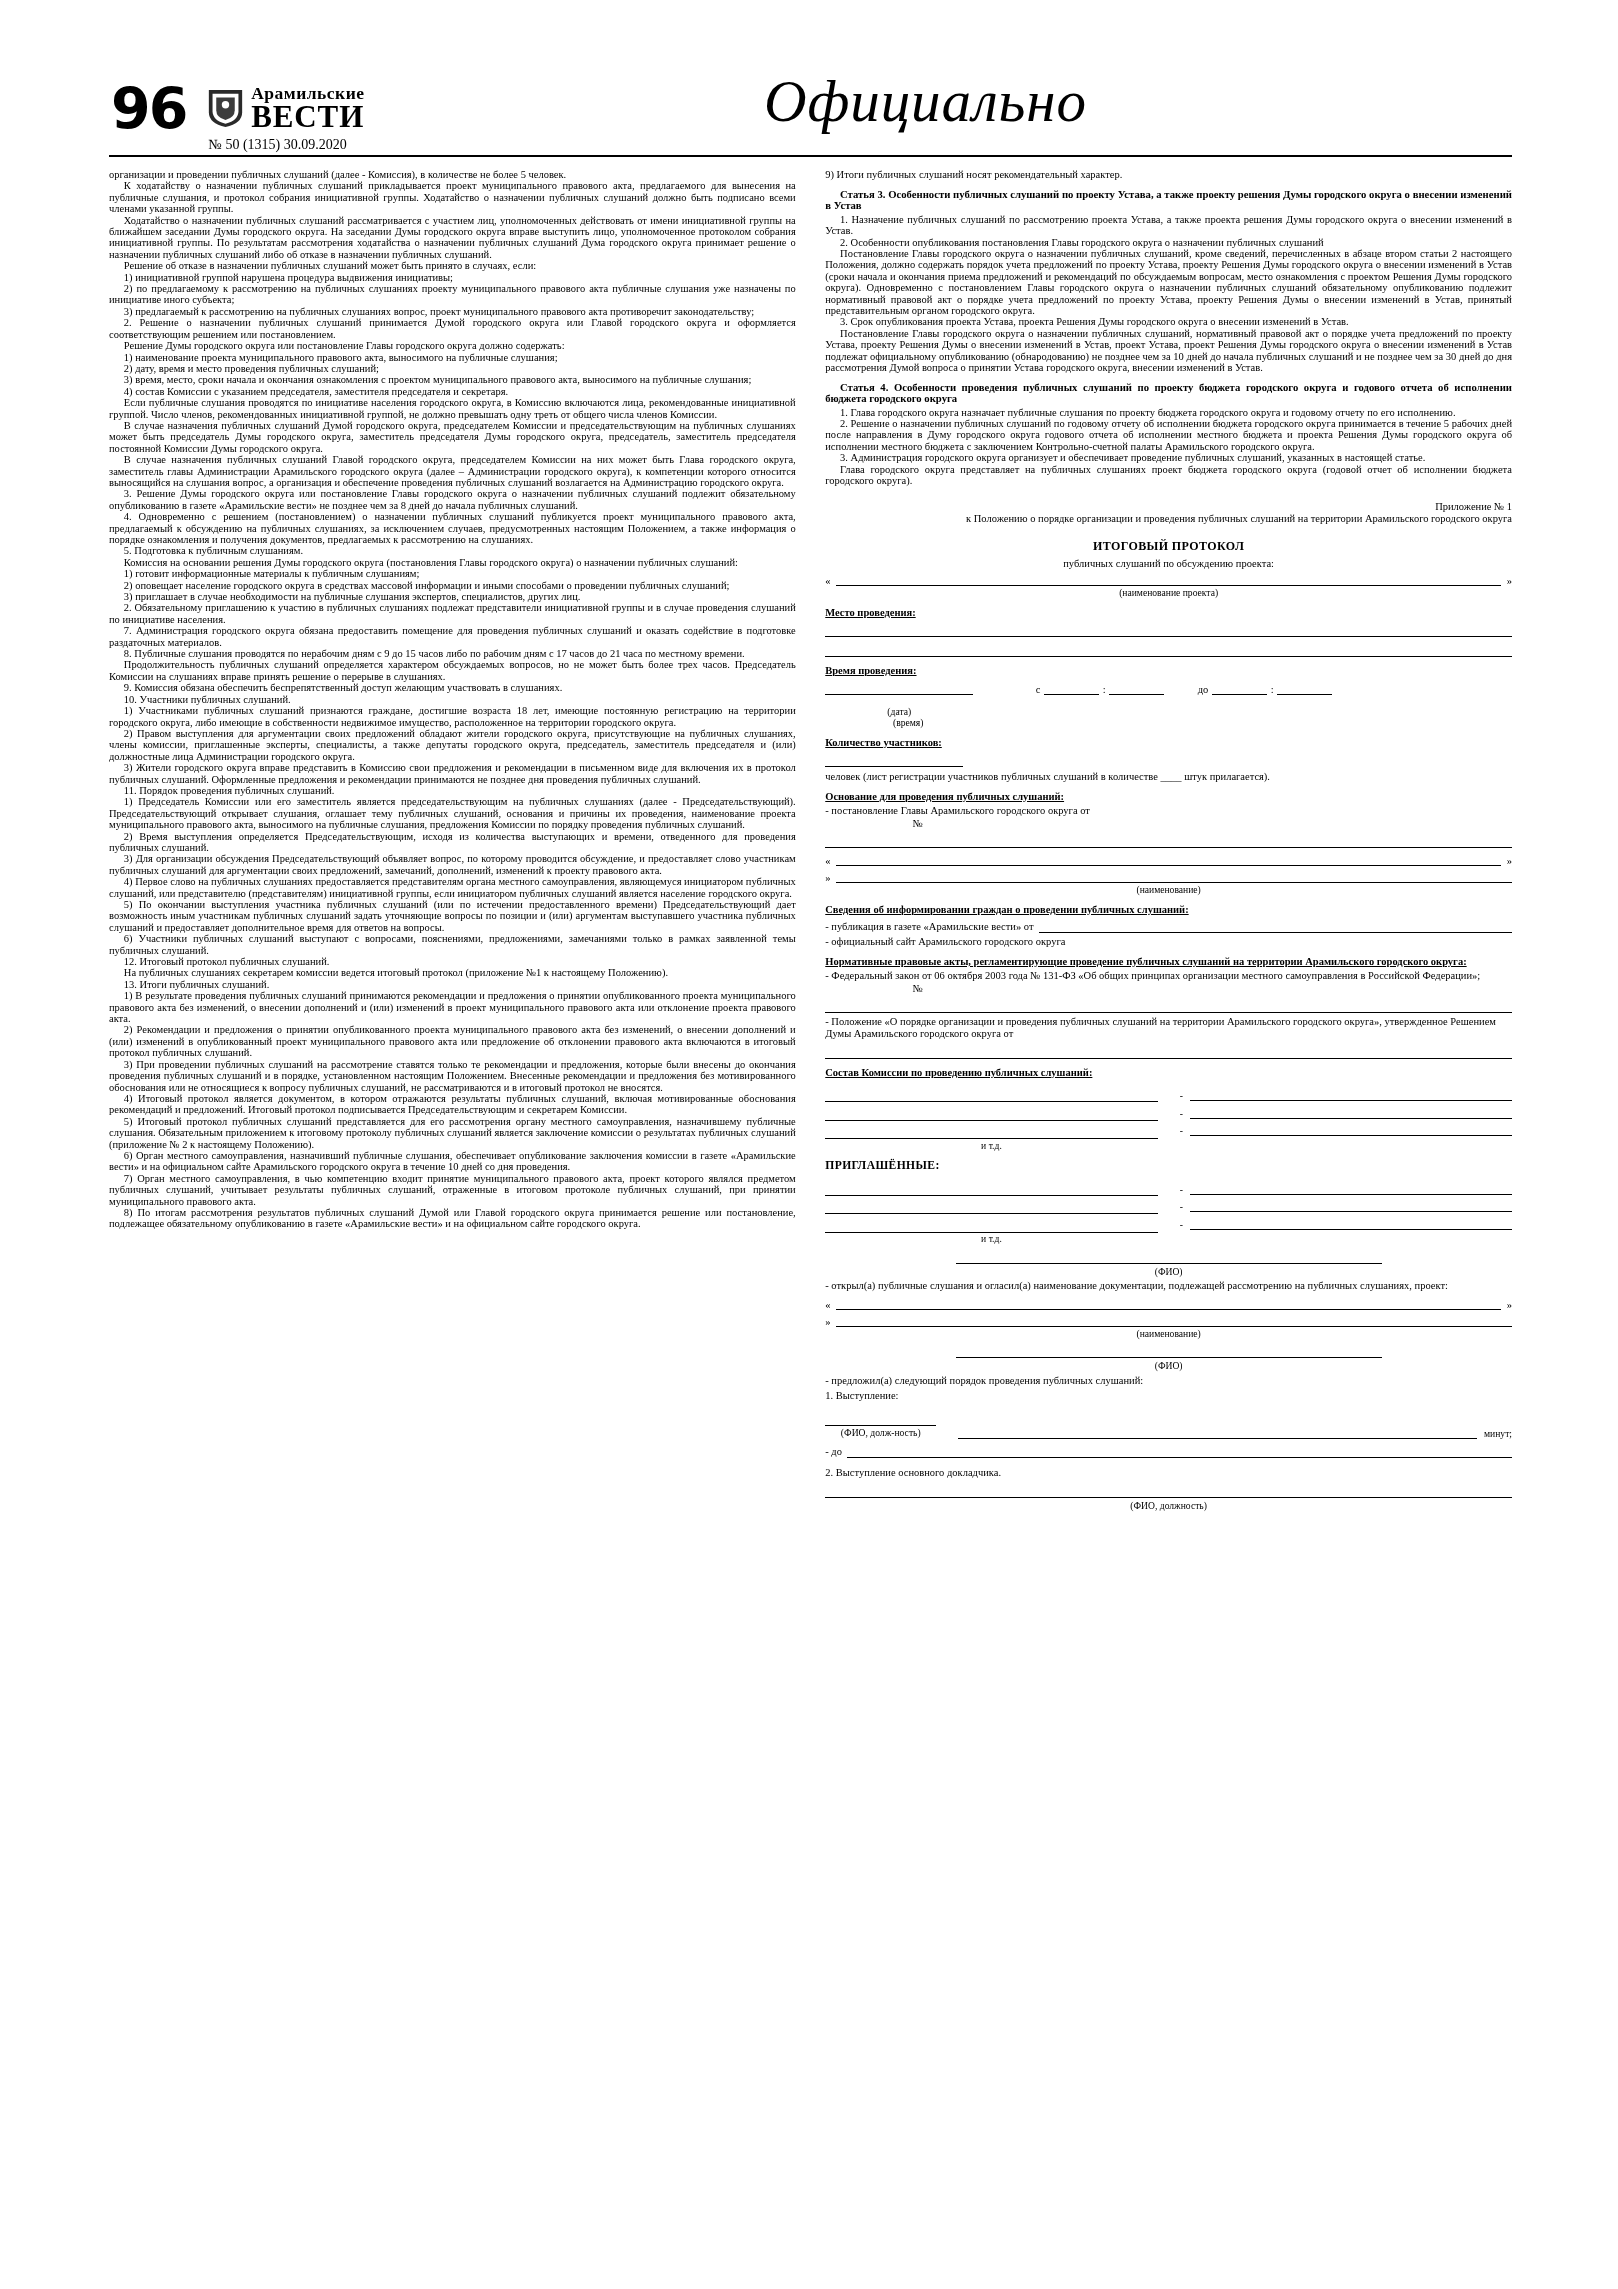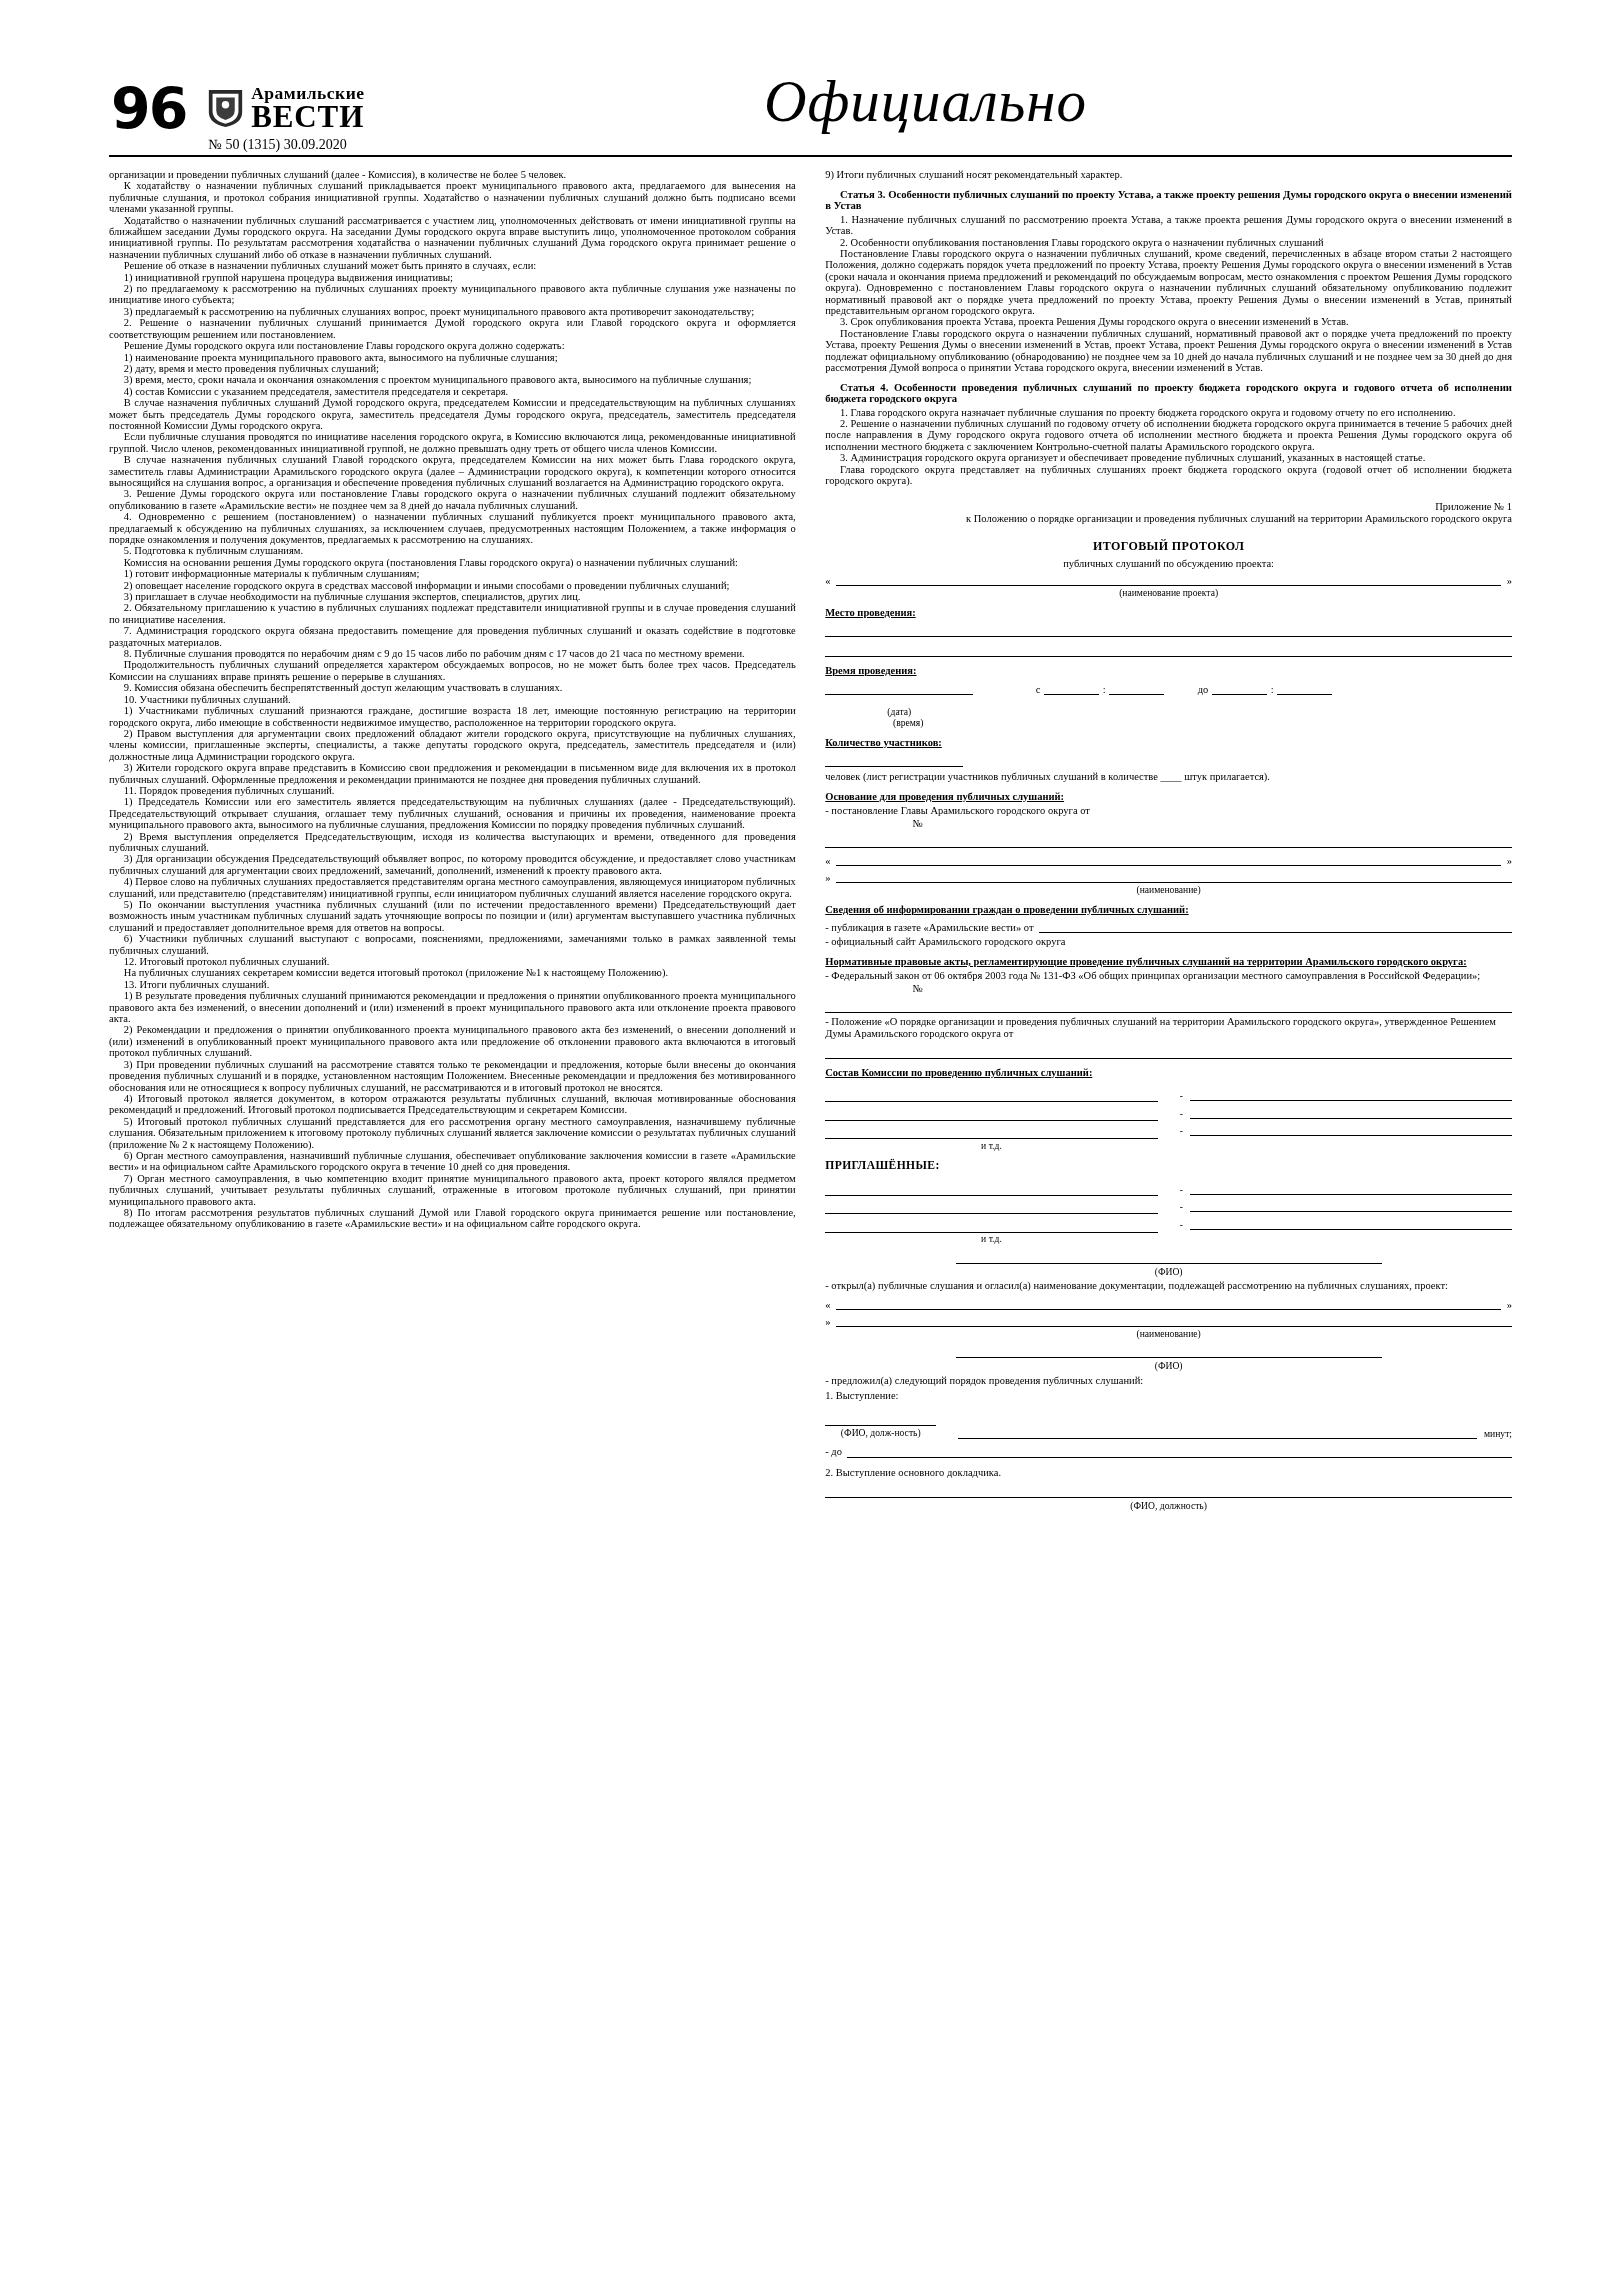--- a/index.html
+++ b/index.html
@@ -245,21 +245,21 @@
   }
   .fio-cap {
     text-align: center;
     font-size: 9.6px;
     margin-top: 1.8px;
   }
   .small { font-size: 9.6px; }
   .mt10 { margin-top: 9.2px; }
   .flexline {
     display: flex;
-    align-items: center;
+    align-items: flex-start;
     gap: 5.5px;
     font-size: 10.5px;
     margin-top: 6.5px;
   }
   .flexline .fill { flex: 1; border-bottom: 0.9px solid #000; height: 11px; }
   .numline {
     display: flex;
     align-items: flex-end;
     gap: 5.5px;
     font-size: 10.5px;
@@ -303,22 +303,22 @@
       <p>Решение об отказе в назначении публичных слушаний может быть принято в случаях, если:</p>
       <p>1) инициативной группой нарушена процедура выдвижения инициативы;</p>
       <p>2) по предлагаемому к рассмотрению на публичных слушаниях проекту муниципального правового акта публичные слушания уже назначены по инициативе иного субъекта;</p>
       <p>3) предлагаемый к рассмотрению на публичных слушаниях вопрос, проект муниципального правового акта противоречит законодательству;</p>
       <p>2. Решение о назначении публичных слушаний принимается Думой городского округа или Главой городского округа и оформляется соответствующим решением или постановлением.</p>
       <p>Решение Думы городского округа или постановление Главы городского округа должно содержать:</p>
       <p>1) наименование проекта муниципального правового акта, выносимого на публичные слушания;</p>
       <p>2) дату, время и место проведения публичных слушаний;</p>
       <p>3) время, место, сроки начала и окончания ознакомления с проектом муниципального правового акта, выносимого на публичные слушания;</p>
       <p>4) состав Комиссии с указанием председателя, заместителя председателя и секретаря.</p>
+      <p>Если публичные слушания проводятся по инициативе населения городского округа, в Комиссию включаются лица, рекомендованные инициативной группой. Число членов, рекомендованных инициативной группой, не должно превышать одну треть от общего числа членов Комиссии.</p>
       <p>В случае назначения публичных слушаний Думой городского округа, председателем Комиссии и председательствующим на публичных слушаниях может быть председатель Думы городского округа, заместитель председателя Думы городского округа, председатель, заместитель председателя постоянной Комиссии Думы городского округа.</p>
-      <p>Если публичные слушания проводятся по инициативе населения городского округа, в Комиссию включаются лица, рекомендованные инициативной группой. Число членов, рекомендованных инициативной группой, не должно превышать одну треть от общего числа членов Комиссии.</p>
       <p>В случае назначения публичных слушаний Главой городского округа, председателем Комиссии на них может быть Глава городского округа, заместитель главы Администрации Арамильского городского округа (далее – Администрации городского округа), к компетенции которого относится выносящийся на слушания вопрос, а организация и обеспечение проведения публичных слушаний возлагается на Администрацию городского округа.</p>
       <p>3. Решение Думы городского округа или постановление Главы городского округа о назначении публичных слушаний подлежит обязательному опубликованию в газете «Арамильские вести» не позднее чем за 8 дней до начала публичных слушаний.</p>
       <p>4. Одновременно с решением (постановлением) о назначении публичных слушаний публикуется проект муниципального правового акта, предлагаемый к обсуждению на публичных слушаниях, за исключением случаев, предусмотренных настоящим Положением, а также информация о порядке ознакомления и получения документов, предлагаемых к рассмотрению на слушаниях.</p>
       <p>5. Подготовка к публичным слушаниям.</p>
       <p>Комиссия на основании решения Думы городского округа (постановления Главы городского округа) о назначении публичных слушаний:</p>
       <p>1) готовит информационные материалы к публичным слушаниям;</p>
       <p>2) оповещает население городского округа в средствах массовой информации и иными способами о проведении публичных слушаний;</p>
       <p>3) приглашает в случае необходимости на публичные слушания экспертов, специалистов, других лиц.</p>
       <p>2. Обязательному приглашению к участию в публичных слушаниях подлежат представители инициативной группы и в случае проведения слушаний по инициативе населения.</p>
       <p>7. Администрация городского округа обязана предоставить помещение для проведения публичных слушаний и оказать содействие в подготовке раздаточных материалов.</p>

